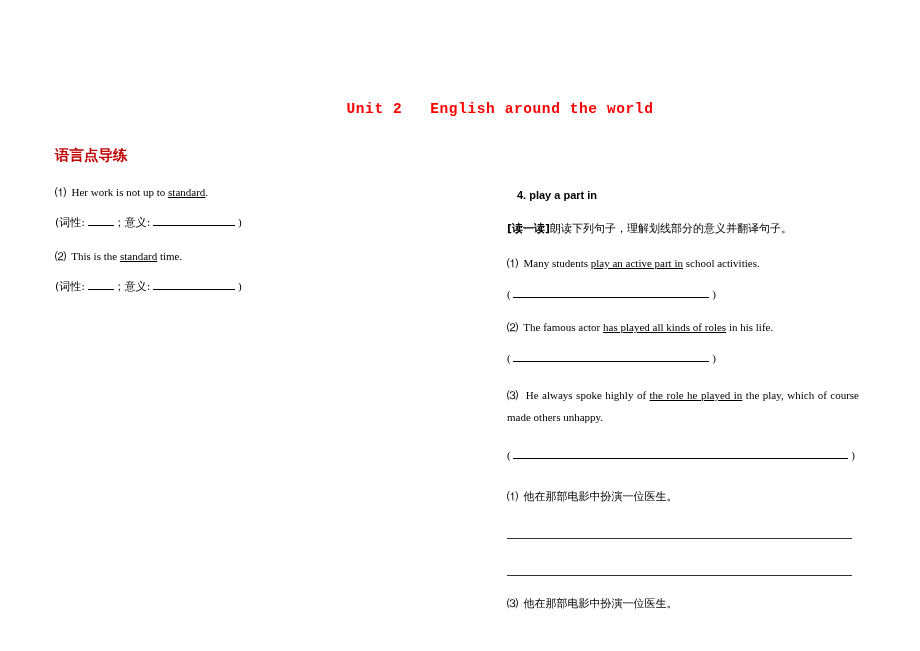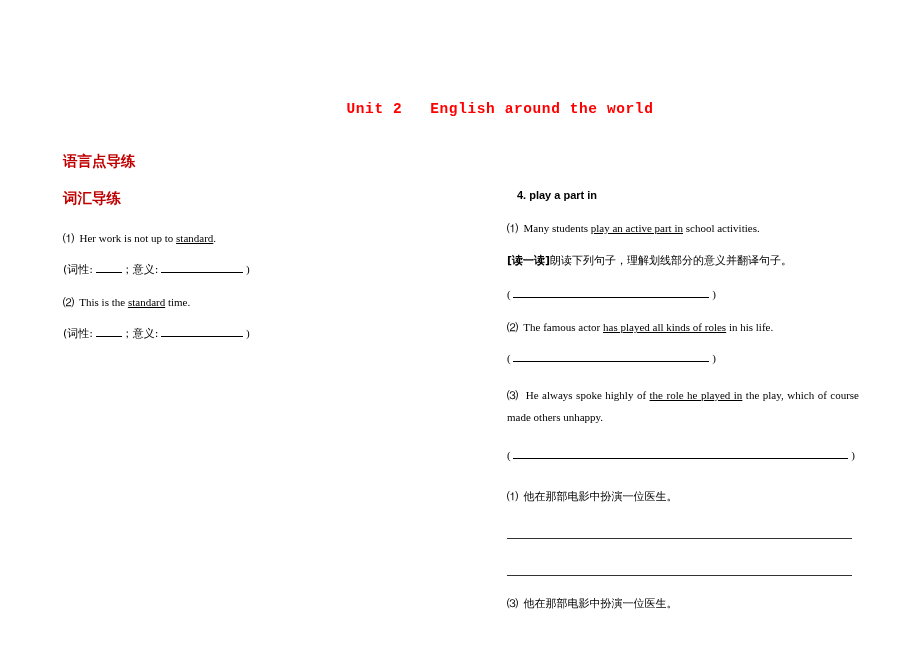--- a/index.html
+++ b/index.html
@@ -39,23 +39,22 @@
     letter-spacing: 0.6px;
     line-height: 1;
     white-space: pre;
   }
   .title-line.unit { margin-bottom: 20px; }
 
   
   .col-left {
     position: absolute;
     left: 55px;
-    top: 154px;
+    top: 148px;
     width: 340px;
-    margin-left: 8px;
   }
   .col-right {
     position: absolute;
     left: 507px;
     top: 190px;
     width: 352px;
   }
 
   
   .sec-heading {
@@ -149,21 +148,20 @@
 <div class="page">
 
   <div class="title-block">
     <div class="title-line unit">Unit 2   English around the world</div>
   </div>
 
   <div class="col-left">
 
     <div class="sec-heading">语言点导练</div>
 
-    <div class="sec-heading sub">词汇导练</div>
 
 
 
     <div class="p tight">
       <span>⑴</span>&nbsp;
       <span>Her work is not up to </span><span class="u">standard</span><span>.</span>
     </div>
 
     <div class="blank-row">
       <span class="cjk">(词性:</span>
@@ -183,27 +181,27 @@
       <span class="ul-mid"></span>
       <span>)</span>
     </div>
 
   </div>
 
   <div class="col-right">
 
     <div class="entry-title indent">4. play a part in</div>
 
+    <div class="p">
+      <span class="tag cjk">[读一读]</span><span class="cjk">朗读下列句子，理解划线部分的意义并翻译句子。</span>
+    </div>
+
     <div class="p tight">
       <span>⑴</span>&nbsp;
       <span>Many students </span><span class="u">play an active part in</span><span> school activities.</span>
-    </div>
-
-    <div class="p">
-      <span class="tag cjk">[读一读]</span><span class="cjk">朗读下列句子，理解划线部分的意义并翻译句子。</span>
     </div>
 
     <div class="blank-row">
       <span>(</span>
       <span class="ul-fill"></span>
       <span>)</span>
     </div>
 
     <div class="p tight">
       <span>⑵</span>&nbsp;

